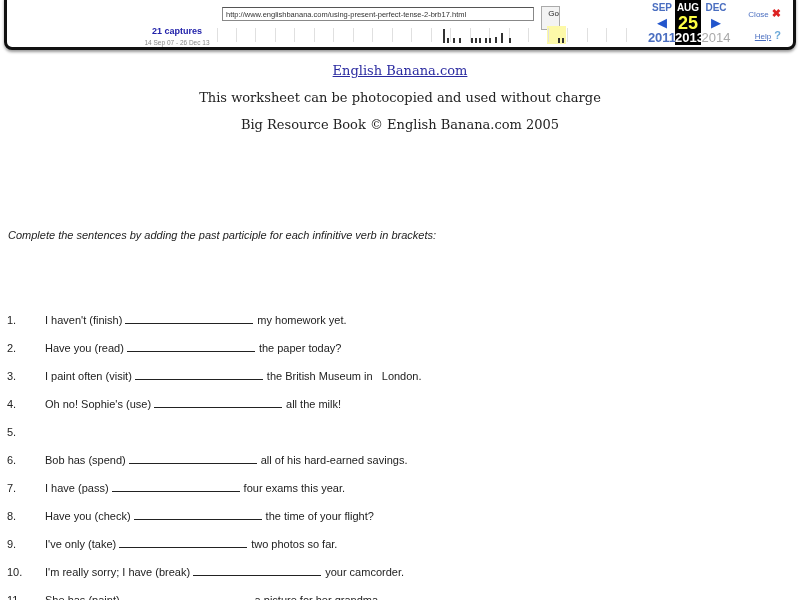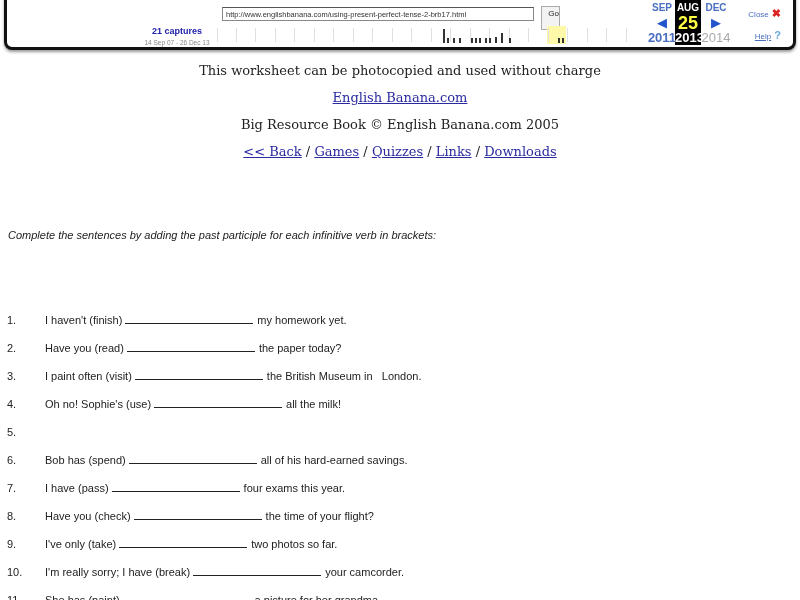--- a/index.html
+++ b/index.html
@@ -137,26 +137,23 @@
 
   <div class="wm-close">
     <span>Close</span><span class="x">✖</span>
   </div>
   <div class="wm-help">
     <span>Help</span><span class="q">?</span>
   </div>
 </div>
 
 <div class="site-header">
+  <div class="line"><a>English Banana.com</a></div>
   <div class="line">This worksheet can be photocopied and used without charge</div>
-  <div class="line"><a>English Banana.com</a></div>
   <div class="line">Big Resource Book © English Banana.com 2005</div>
-  <div class="line">
-    <a>&lt;&lt; Back</a><span class="sep"> / </span><a>Games</a><span class="sep"> / </span><a>Quizzes</a><span class="sep"> / </span><a>Links</a><span class="sep"> / </span><a>Downloads</a>
-  </div>
 </div>
 
 <div class="instructions">Complete the sentences by adding the past participle for each infinitive verb in brackets:</div>
 
 <div class="exercises">
   <div class="ex-row">
       <span class="ex-num">1.</span>
       <span class="ex-text"><span>I haven't (finish)</span><span class="blank"></span><span>my homework yet.</span></span>
     </div>
   <div class="ex-row">

